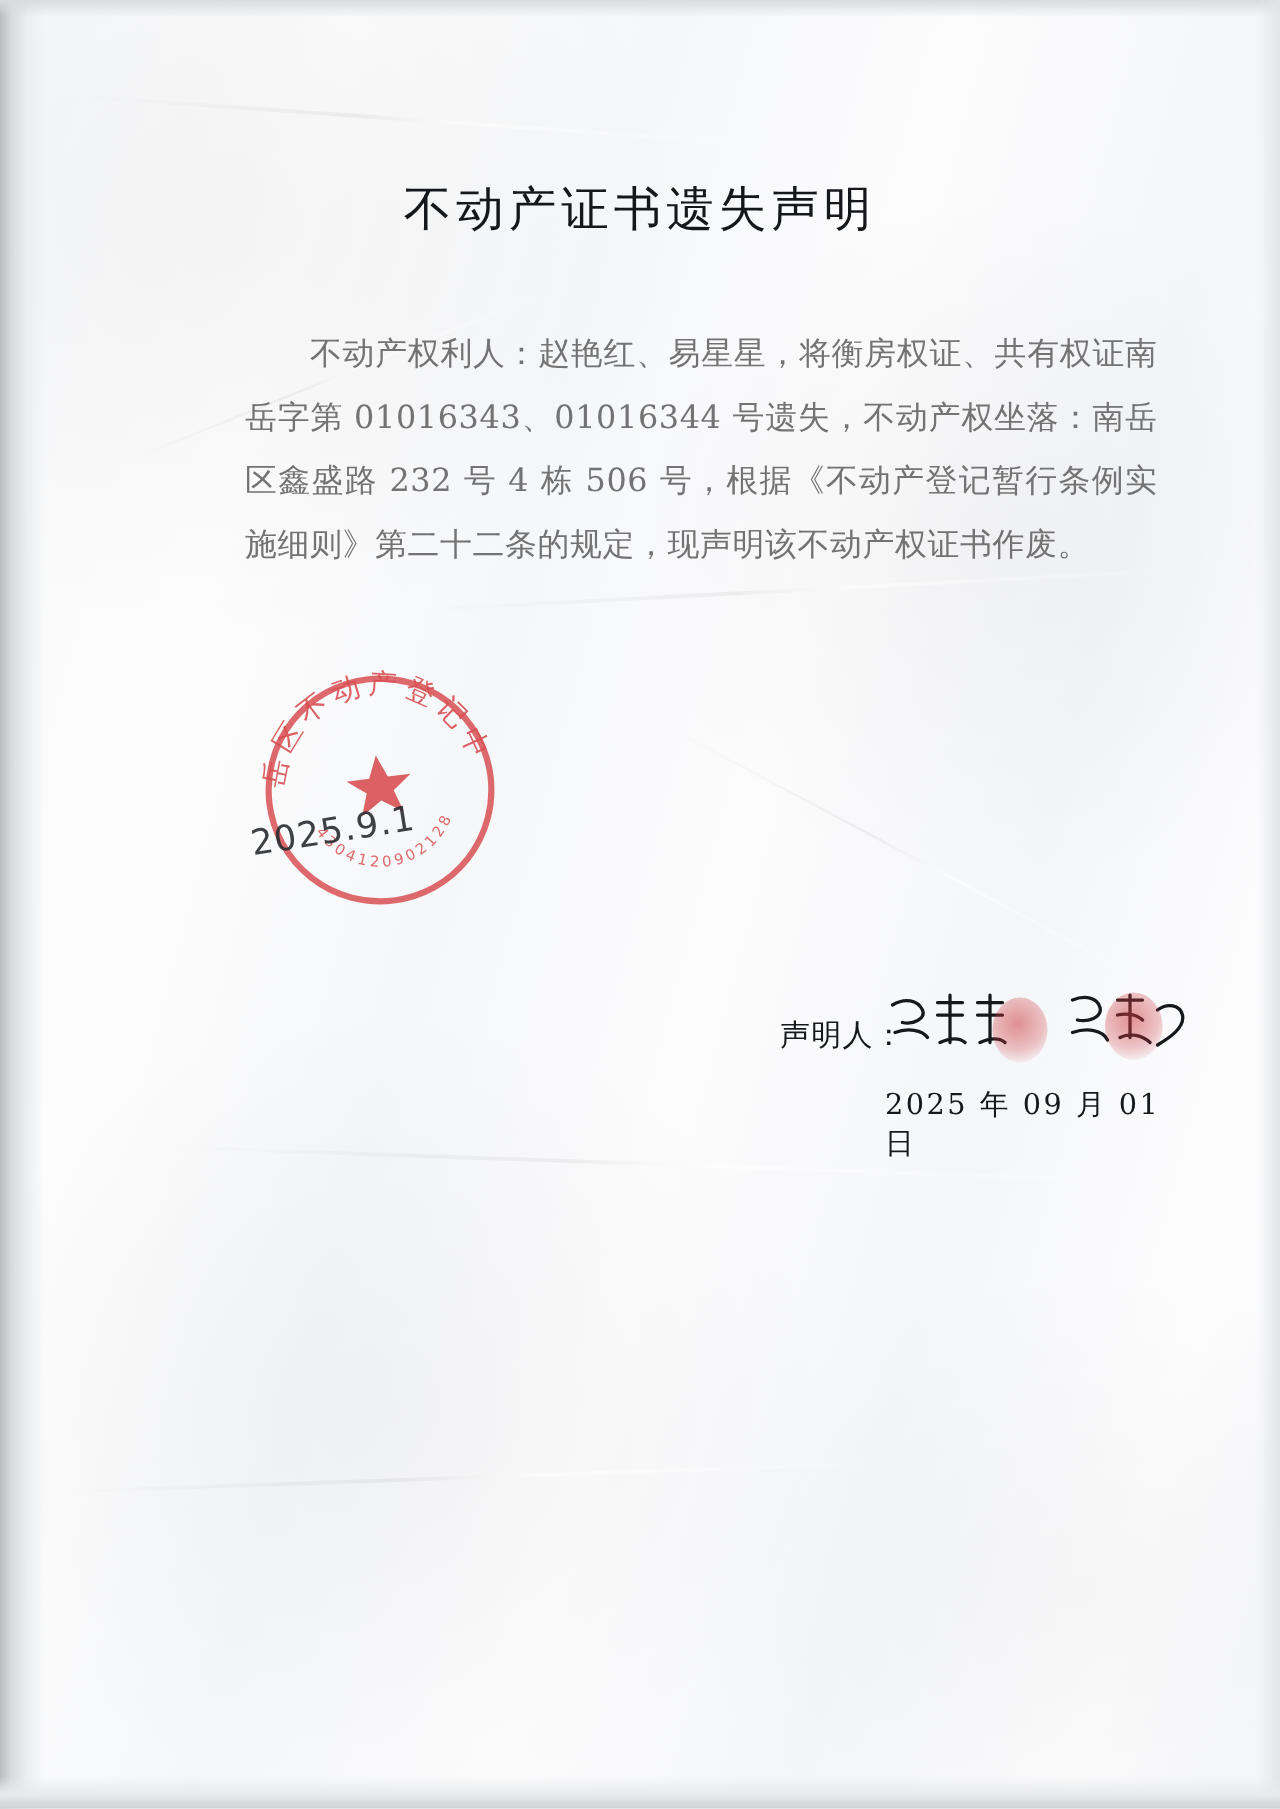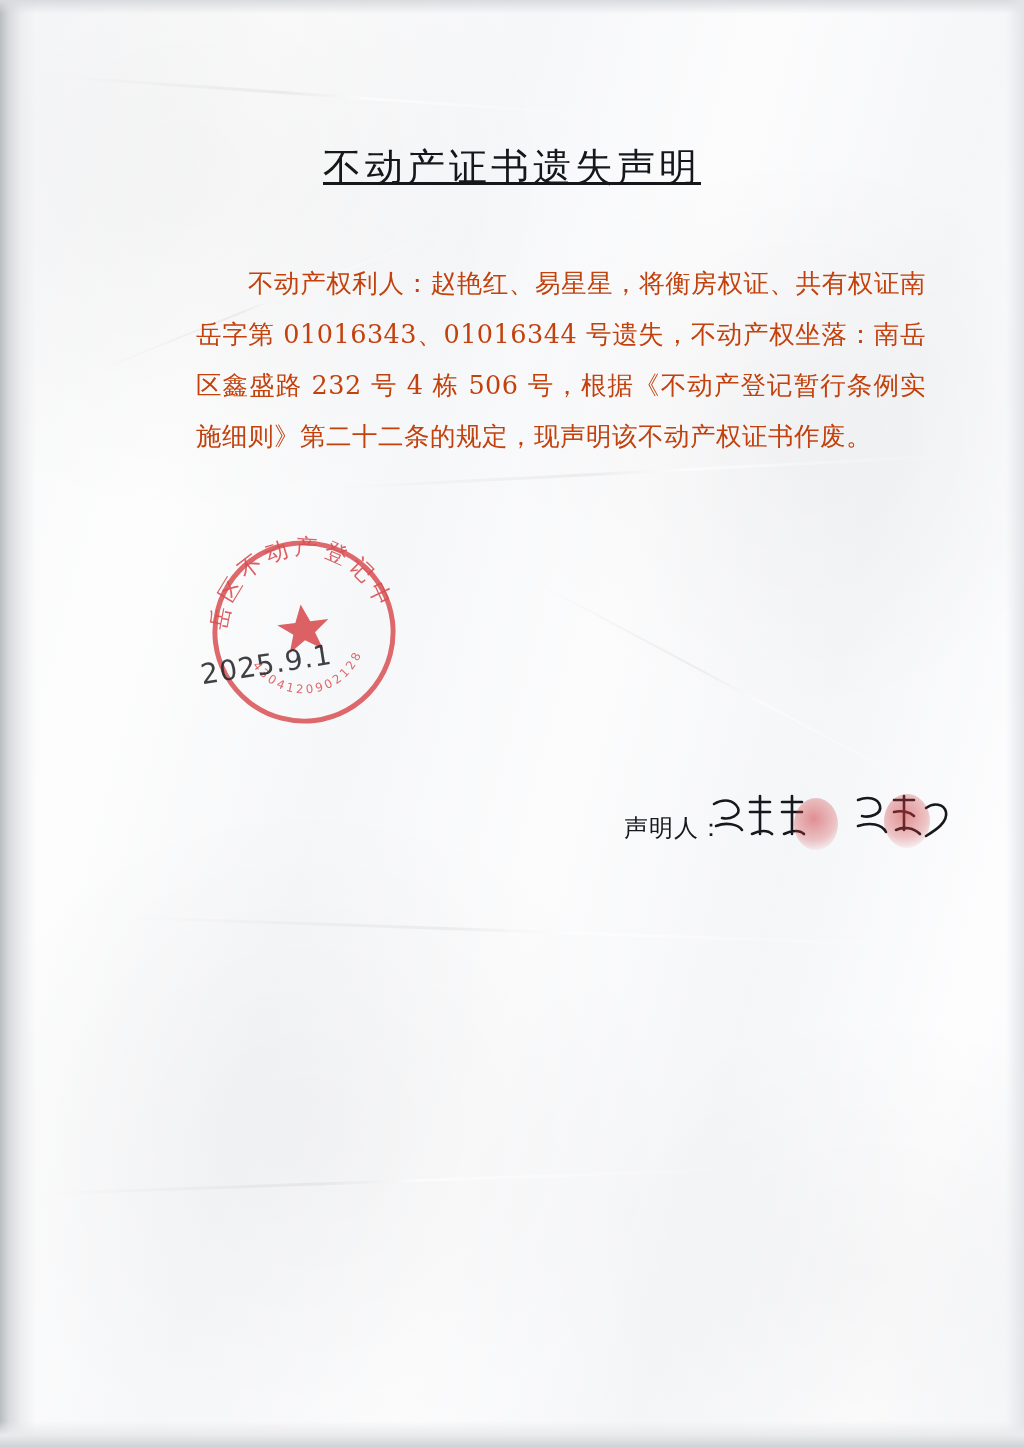--- a/index.html
+++ b/index.html
@@ -68,31 +68,30 @@
   #doc-title {
     position: absolute;
     left: 0; right: 0;
     top: 142px;
     text-align: center;
     font-size: 38px;
     letter-spacing: 4px;
     color: #15171a;
     font-family: "DejaVu Serif", "Liberation Serif", serif;
     font-weight: 500;
-    text-decoration: underline;
   }
 
   #doc-paragraph {
     position: absolute;
     left: 196px;
     top: 258px;
     width: 730px;
     font-size: 25.5px;
     line-height: 51px;
-    color: #c2410c;
+    color: #737373;
     text-align: justify;
     text-indent: 52px;
     letter-spacing: 0.5px;
   }
 
   #signature-block {
     position: absolute;
     left: 600px;
     top: 800px;
     width: 360px;
@@ -217,15 +216,16 @@
             <path d="M186,14 L206,14 M186,26 C194,24 202,26 206,30 M196,10 L196,44 M188,44 C196,40 206,42 212,48"></path>
             <path d="M218,22 C226,16 236,18 238,26 C240,36 228,44 218,50"></path>
           </g>
         </svg>
       </div>
 
       <div class="thumbprint" style="left:178px; top:-2px; width:44px; height:52px;"></div>
       <div class="thumbprint" style="left:268px; top:-6px; width:46px; height:54px;"></div>
     </div>
 
+    <div id="signature-date">2025 年 09 月 01 日</div>
   </div>
 
 </div>
 
 </body></html>

